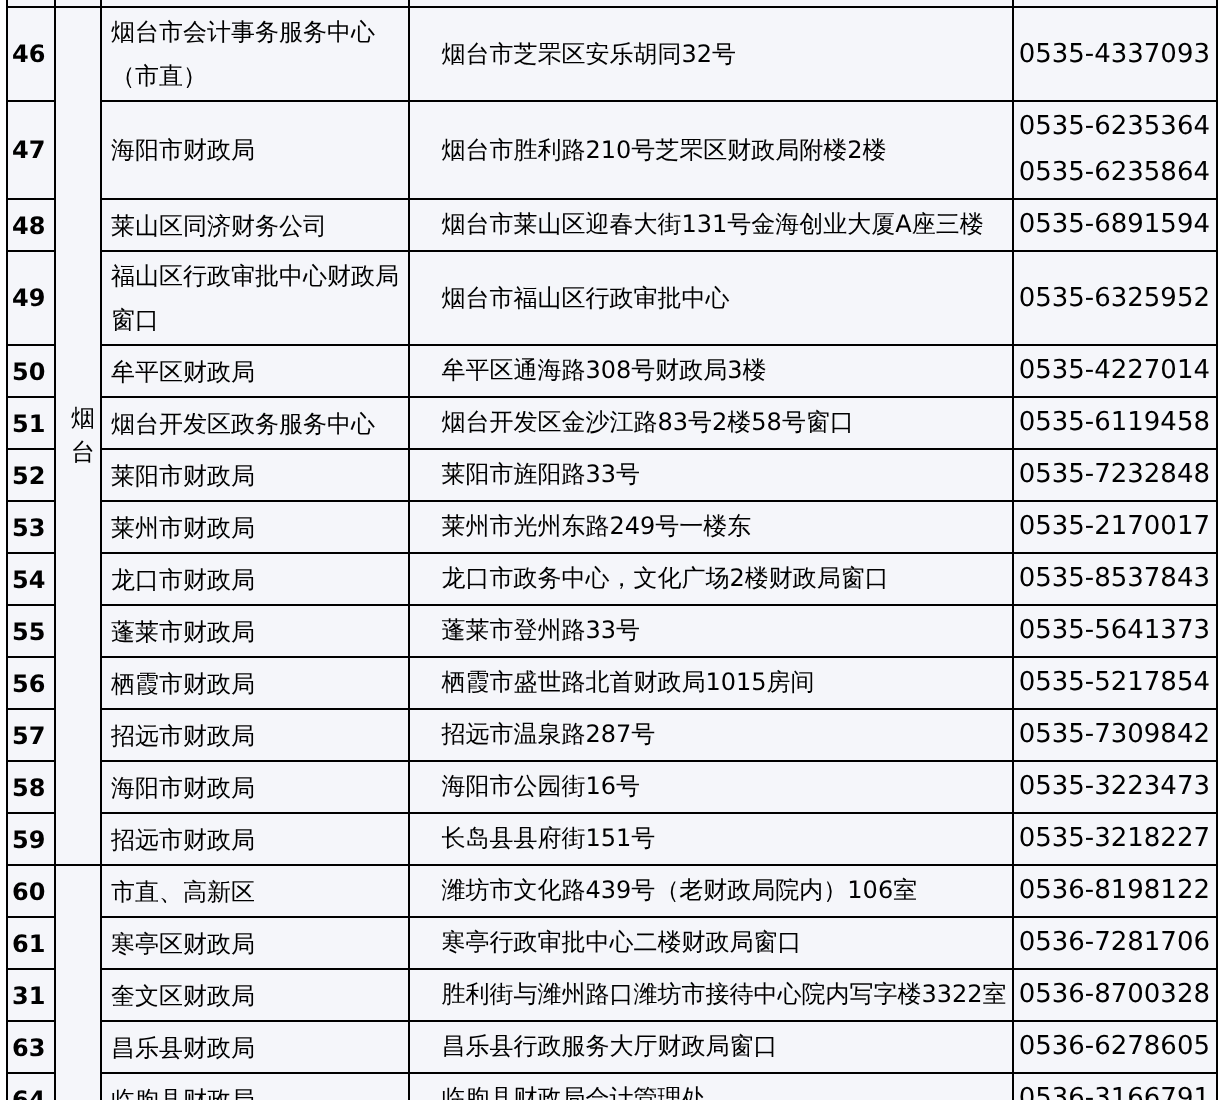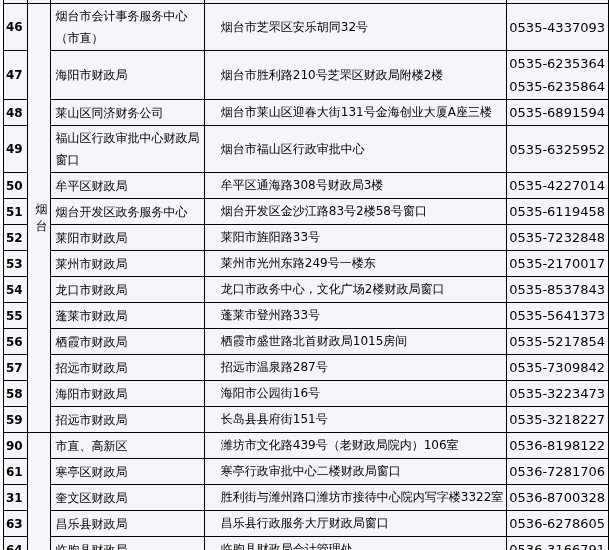--- a/index.html
+++ b/index.html
@@ -202,21 +202,21 @@
           <td class="row-number-cell">59</td>
           <td class="organization-cell">
             <div class="org-line">招远市财政局</div>
           </td>
           <td class="address-cell">长岛县县府街151号</td>
           <td class="phone-cell">
             <div class="phone-line">0535-3218227</div>
           </td>
         </tr>
         <tr class="data-row">
-          <td class="row-number-cell">90</td>
+          <td class="row-number-cell">60</td>
           <td class="city-cell" rowspan="5"></td>
           <td class="organization-cell">
             <div class="org-line">市直、高新区</div>
           </td>
           <td class="address-cell">潍坊市文化路439号（老财政局院内）106室</td>
           <td class="phone-cell">
             <div class="phone-line">0536-8198122</div>
           </td>
         </tr>
         <tr class="data-row">

